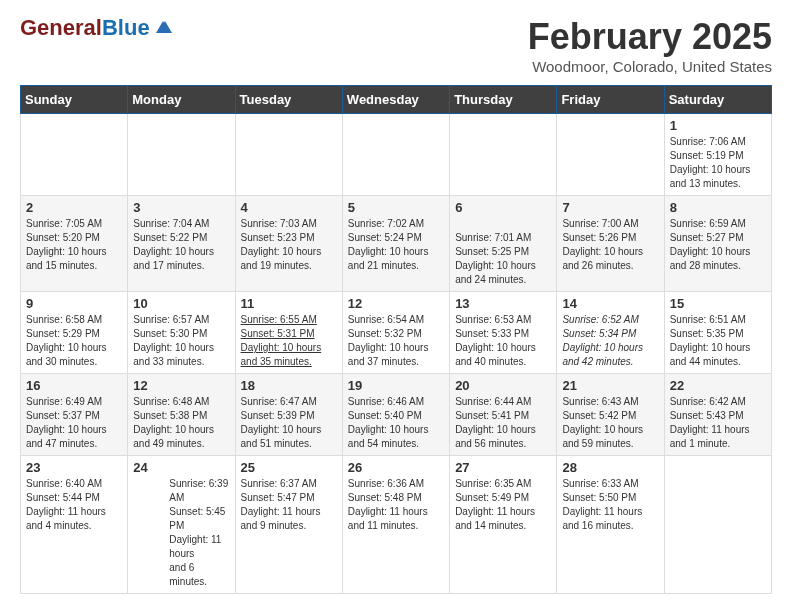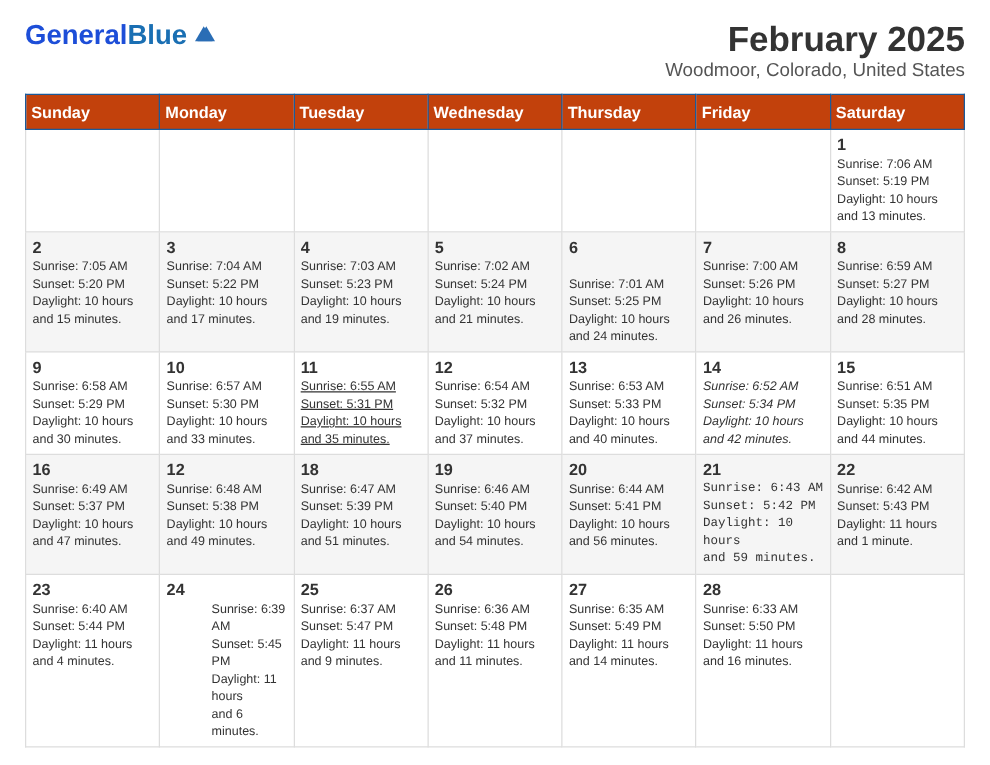--- a/index.html
+++ b/index.html
@@ -20,41 +20,41 @@
       display: flex;
       flex-direction: column;
       align-items: flex-start;
     }
     .logo-text {
       font-size: 22px;
       font-weight: bold;
       color: #333;
       line-height: 1.1;
     }
-    .logo-text span.general { color: #1d4ed8; text-align: right; }
+    .logo-text span.general { color: #7f1d1d; text-align: right; }
     .logo-text span.blue { color: #1a6fb3; }
     .title-area {
       text-align: right;
     }
     .month-title {
-      font-size: 28px;
+      font-size: 36px;
       font-weight: bold;
       color: #333;
     }
     .location {
       font-size: 15px;
       color: #555;
     }
     .calendar {
       width: 100%;
       border-collapse: collapse;
       border: 1px solid #ccc;
     }
     .calendar th {
-      background: #c2410c;
+      background: #404040;
       color: #fff;
       font-size: 13px;
       font-weight: bold;
       padding: 6px 4px;
       text-align: left;
       border: 1px solid #1a5a9a;
     }
     .calendar td {
       vertical-align: top;
       border: 1px solid #ddd;
@@ -268,21 +268,21 @@
         </td>
         <td>
           <span class="day-num">20</span>
           <div class="day-info" style="white-space: pre-line;">Sunrise: 6:44 AM
 Sunset: 5:41 PM
 Daylight: 10 hours
 and 56 minutes.</div>
         </td>
         <td>
           <span class="day-num">21</span>
-          <div class="day-info" style="white-space: pre-line; font-family: Liberation Mono, monospace;">Sunrise: 6:43 AM
+          <div class="day-info" style="white-space: pre-line;">Sunrise: 6:43 AM
 Sunset: 5:42 PM
 Daylight: 10 hours
 and 59 minutes.</div>
         </td>
         <td>
           <span class="day-num">22</span>
           <div class="day-info" style="white-space: pre-line;">Sunrise: 6:42 AM
 Sunset: 5:43 PM
 Daylight: 11 hours
 and 1 minute.</div>

